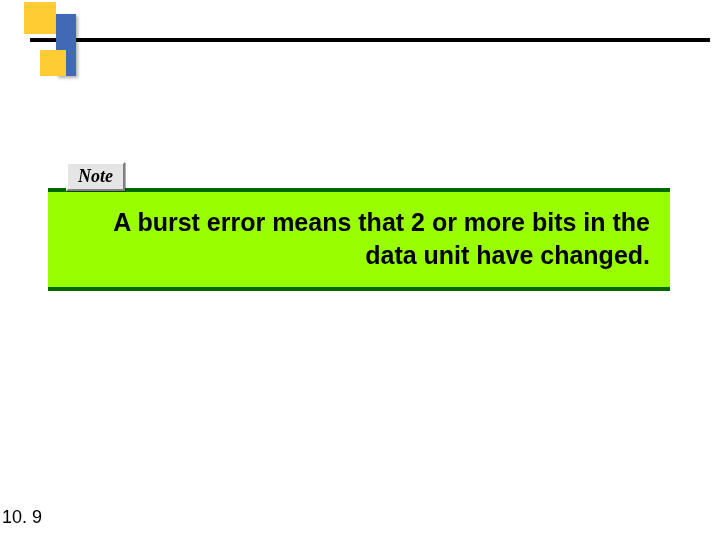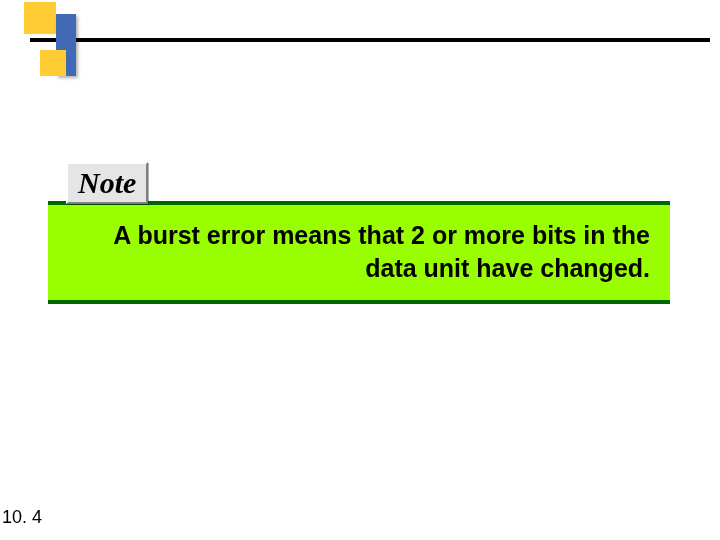--- a/index.html
+++ b/index.html
@@ -64,21 +64,21 @@
     .note-badge {
       position: relative;
       display: inline-block;
       background: #e5e5e5;
       border: 2px solid;
       border-color: #ffffff #808080 #808080 #ffffff;
       padding: 2px 10px;
       font-family: 'Times New Roman', Times, serif;
       font-style: italic;
       font-weight: bold;
-      font-size: 30px;
+      font-size: 18px;
       color: #000000;
       margin-left: 18px;
       box-shadow: 1px 1px 0 rgba(0,0,0,0.3);
       z-index: 2;
     }
     .callout-box {
       position: relative;
       margin-top: -3px;
       background: #99ff00;
       border-top: 4px solid #006600;
@@ -114,13 +114,13 @@
 
 <div class="note-container">
   <div class="note-badge">
     <span>Note</span>
   </div>
   <div class="callout-box">
     <div class="callout-text">A burst error means that 2 or more bits in the data unit have changed.</div>
   </div>
 </div>
 
-<div class="page-number">10. 4</div>
+<div class="page-number">10. 9</div>
 
 </body></html>

